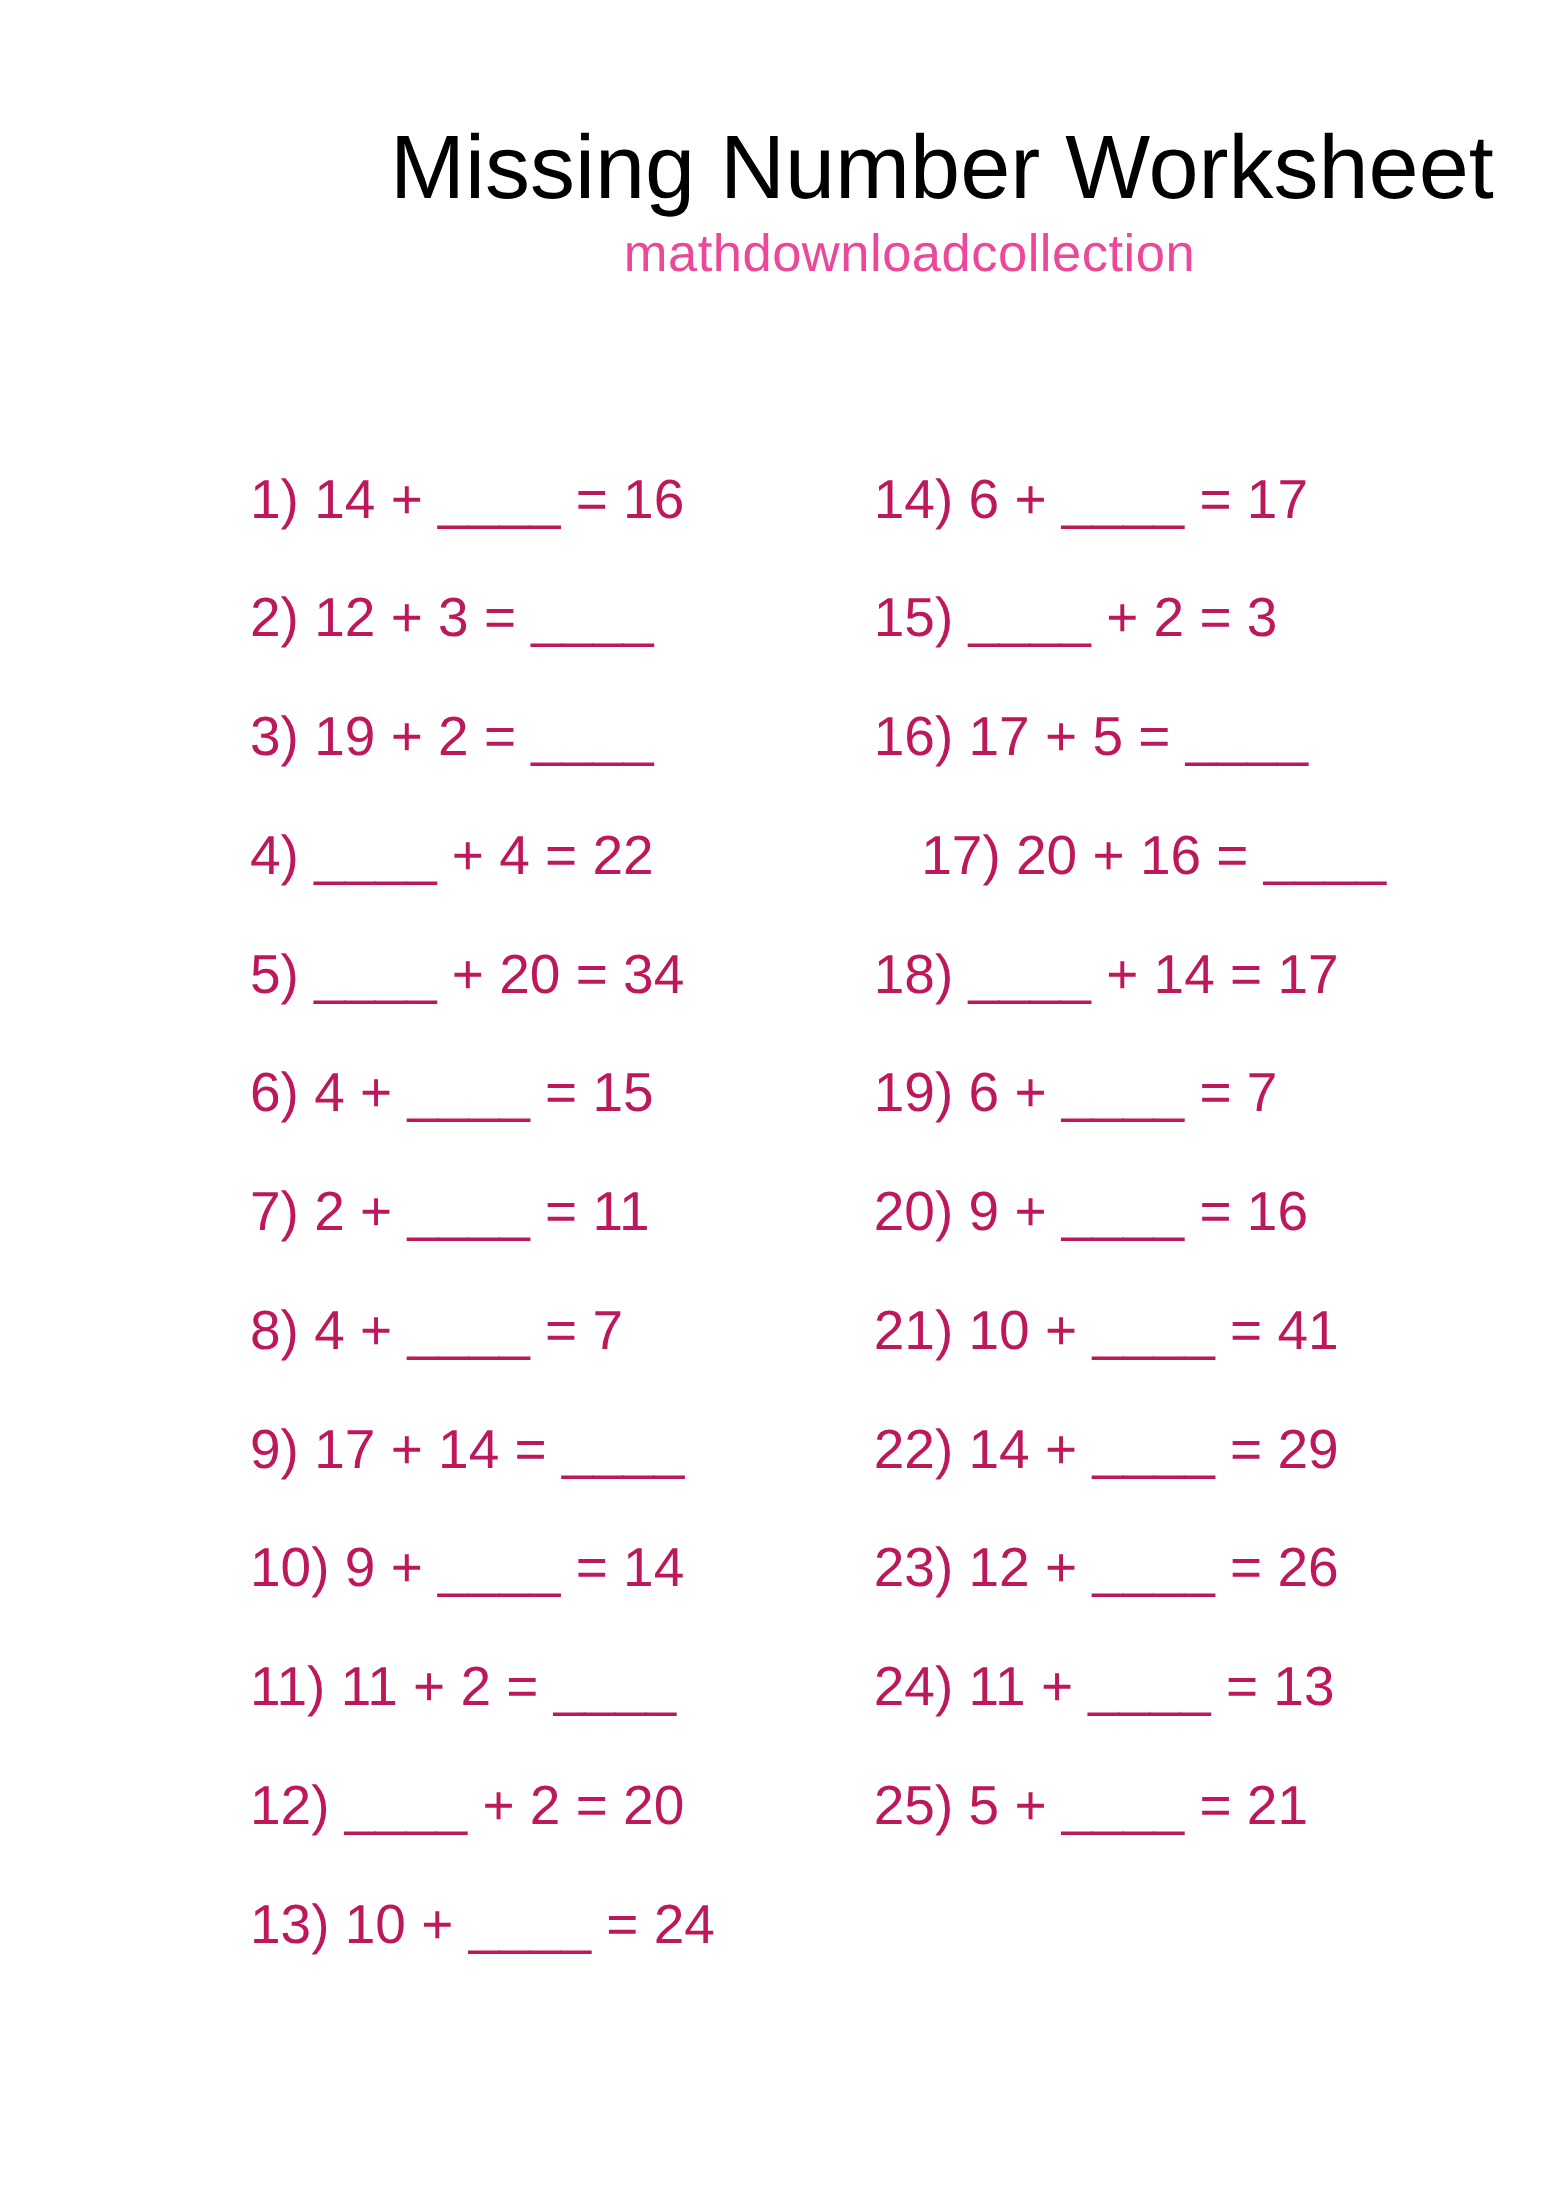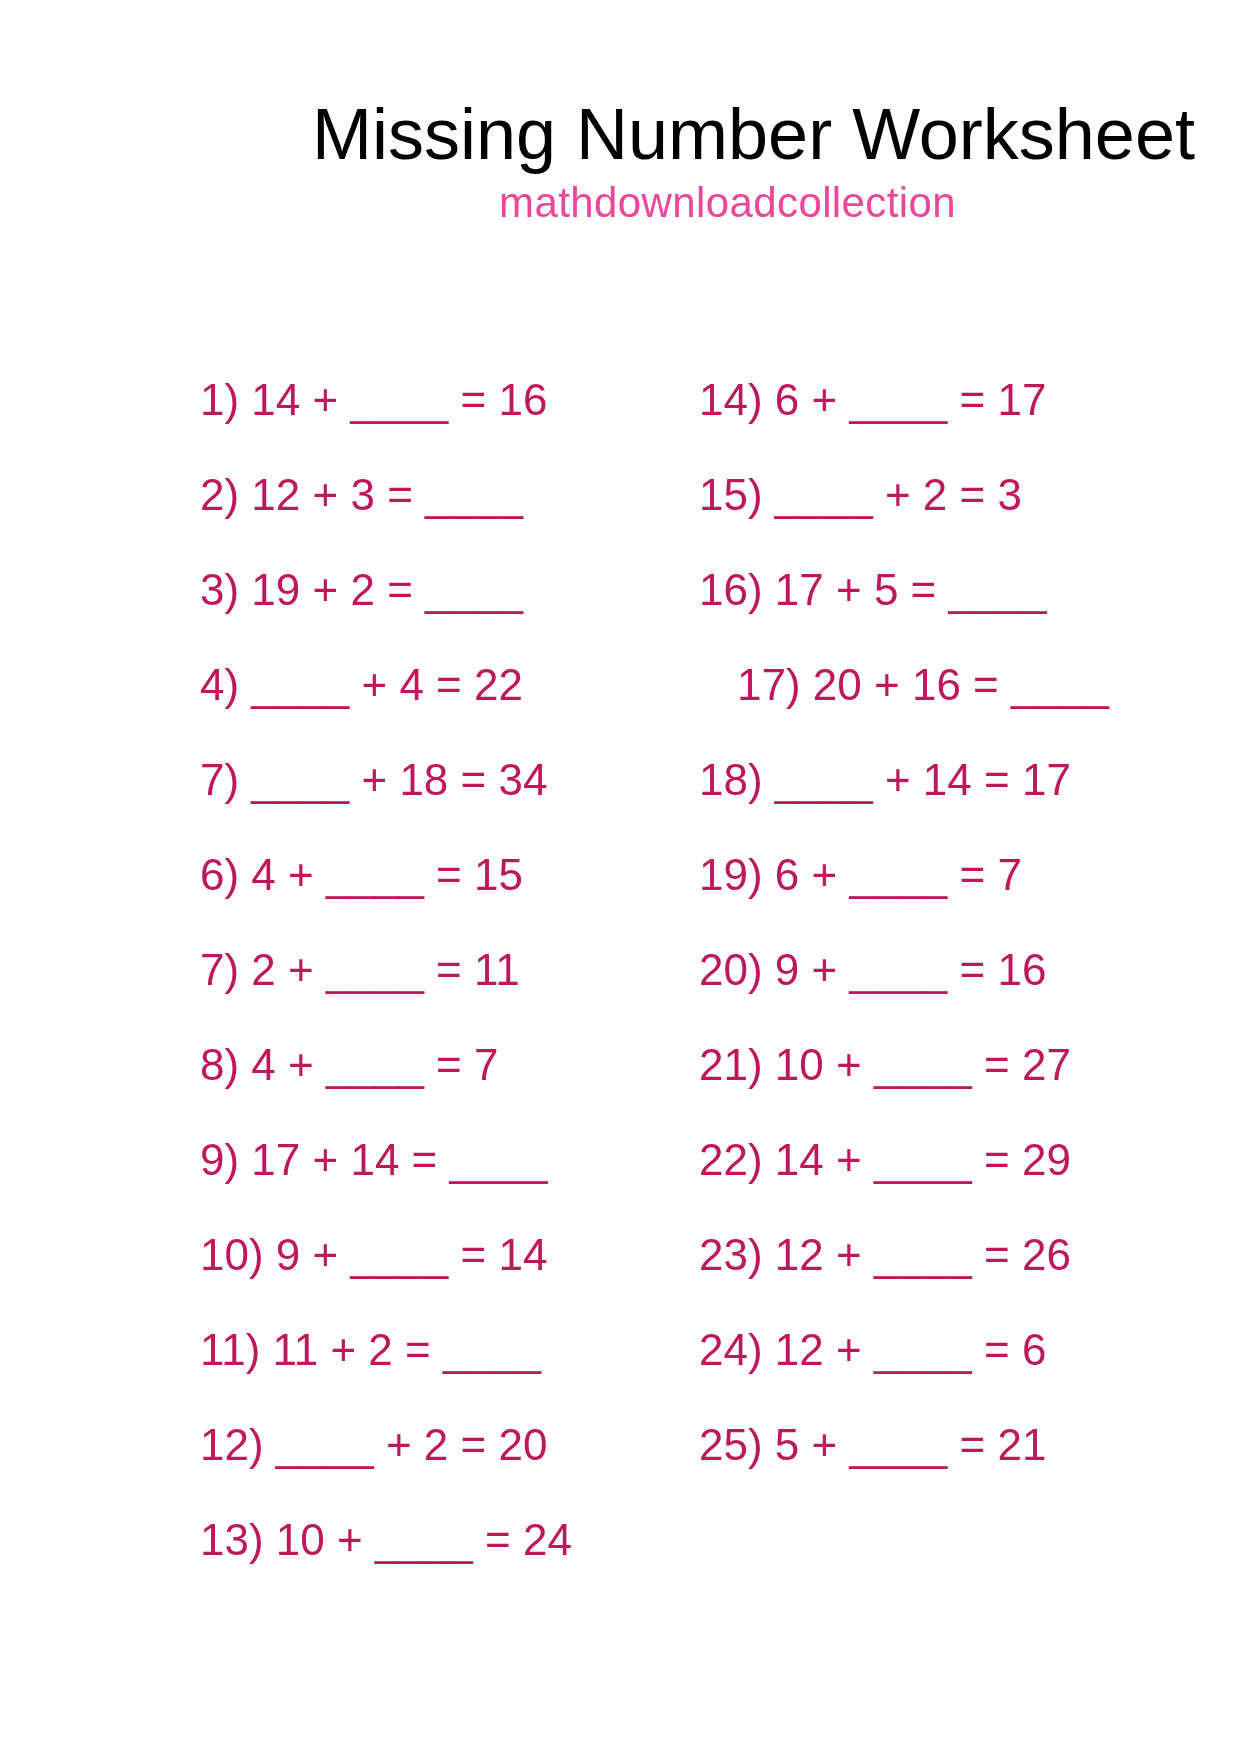--- a/index.html
+++ b/index.html
@@ -49,39 +49,39 @@
 <div>
 
   <div class="title">Missing Number Worksheet</div>
   <div class="subtitle">mathdownloadcollection</div>
 
   <div>
     <div class="problem" style="left:200px;top:353px;">1) 14 + ____ = 16</div>
     <div class="problem" style="left:200px;top:448px;">2) 12 + 3 = ____</div>
     <div class="problem" style="left:200px;top:543px;">3) 19 + 2 = ____</div>
     <div class="problem" style="left:200px;top:638px;">4) ____ + 4 = 22</div>
-    <div class="problem" style="left:200px;top:733px;">7) ____ + 18 = 34</div>
+    <div class="problem" style="left:200px;top:733px;">5) ____ + 20 = 34</div>
     <div class="problem" style="left:200px;top:828px;">6) 4 + ____ = 15</div>
     <div class="problem" style="left:200px;top:923px;">7) 2 + ____ = 11</div>
     <div class="problem" style="left:200px;top:1018px;">8) 4 + ____ = 7</div>
     <div class="problem" style="left:200px;top:1113px;">9) 17 + 14 = ____</div>
     <div class="problem" style="left:200px;top:1208px;">10) 9 + ____ = 14</div>
     <div class="problem" style="left:200px;top:1303px;">11) 11 + 2 = ____</div>
     <div class="problem" style="left:200px;top:1398px;">12) ____ + 2 = 20</div>
     <div class="problem" style="left:200px;top:1493px;">13) 10 + ____ = 24</div>
   </div>
 
   <div>
     <div class="problem" style="left:699px;top:353px;">14) 6 + ____ = 17</div>
     <div class="problem" style="left:699px;top:448px;">15) ____ + 2 = 3</div>
     <div class="problem" style="left:699px;top:543px;">16) 17 + 5 = ____</div>
     <div class="problem" style="left:737px;top:638px;">17) 20 + 16 = ____</div>
     <div class="problem" style="left:699px;top:733px;">18) ____ + 14 = 17</div>
     <div class="problem" style="left:699px;top:828px;">19) 6 + ____ = 7</div>
     <div class="problem" style="left:699px;top:923px;">20) 9 + ____ = 16</div>
-    <div class="problem" style="left:699px;top:1018px;">21) 10 + ____ = 27</div>
+    <div class="problem" style="left:699px;top:1018px;">21) 10 + ____ = 41</div>
     <div class="problem" style="left:699px;top:1113px;text-align:right;">22) 14 + ____ = 29</div>
     <div class="problem" style="left:699px;top:1208px;">23) 12 + ____ = 26</div>
-    <div class="problem" style="left:699px;top:1303px;">24) 12 + ____ = 6</div>
+    <div class="problem" style="left:699px;top:1303px;">24) 11 + ____ = 13</div>
     <div class="problem" style="left:699px;top:1398px;">25) 5 + ____ = 21</div>
   </div>
 
 </div>
 
 </body></html>

